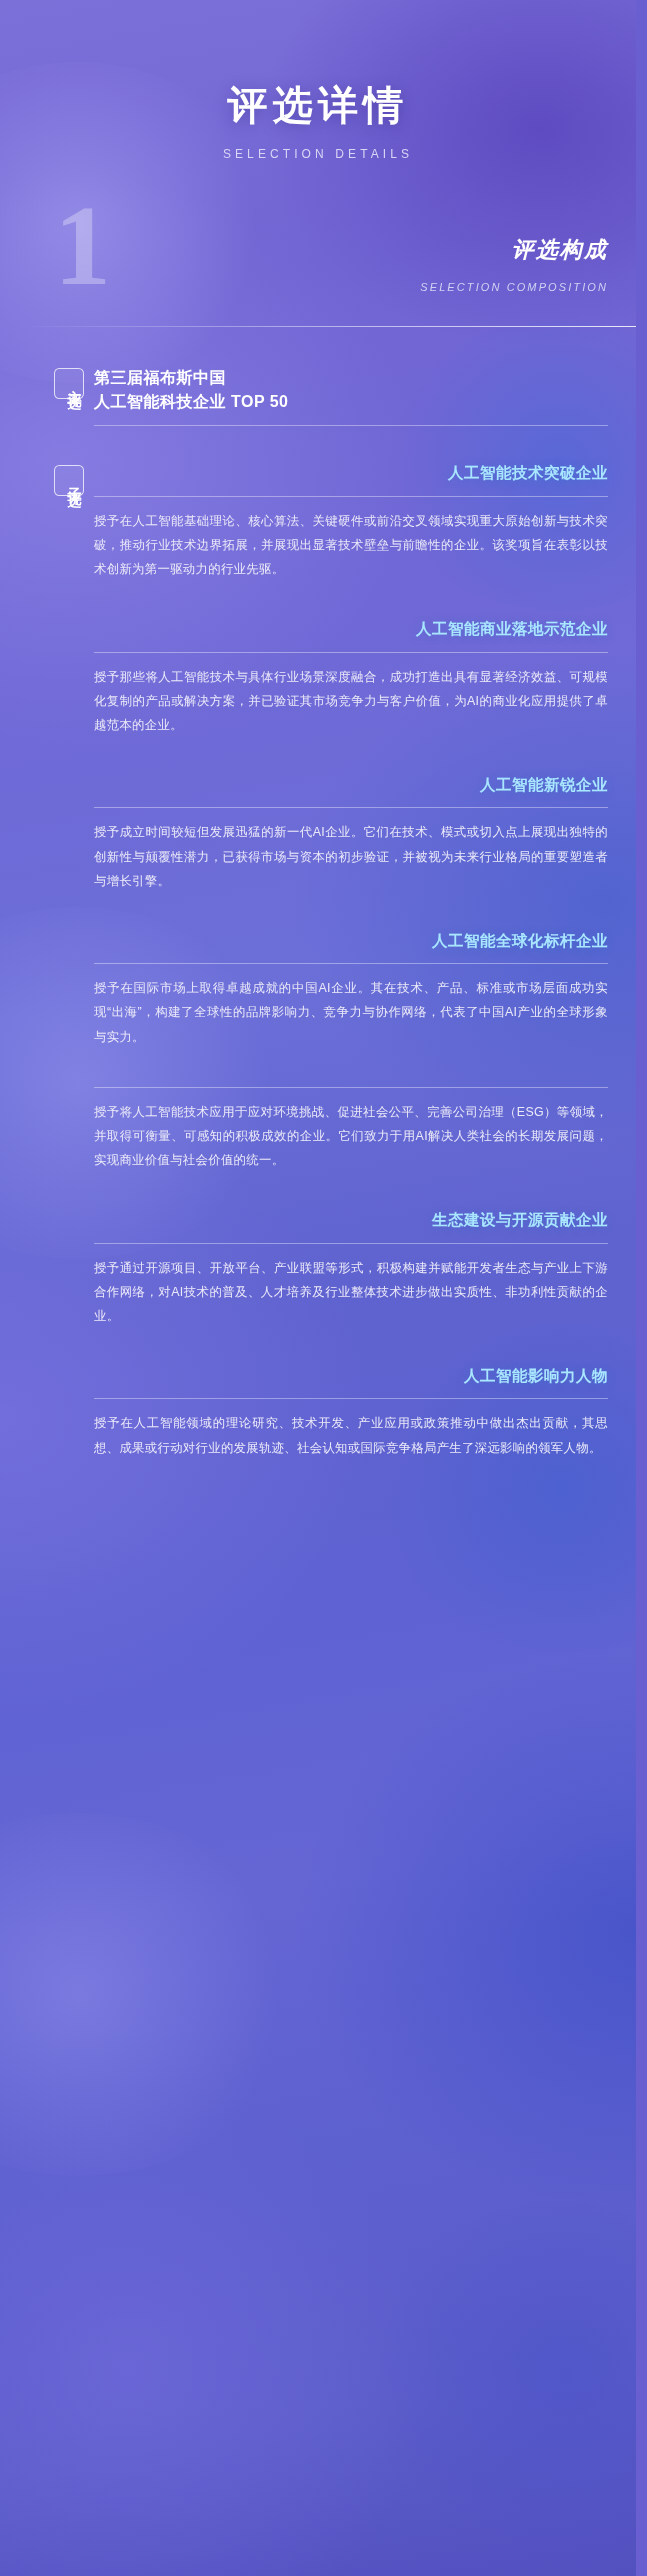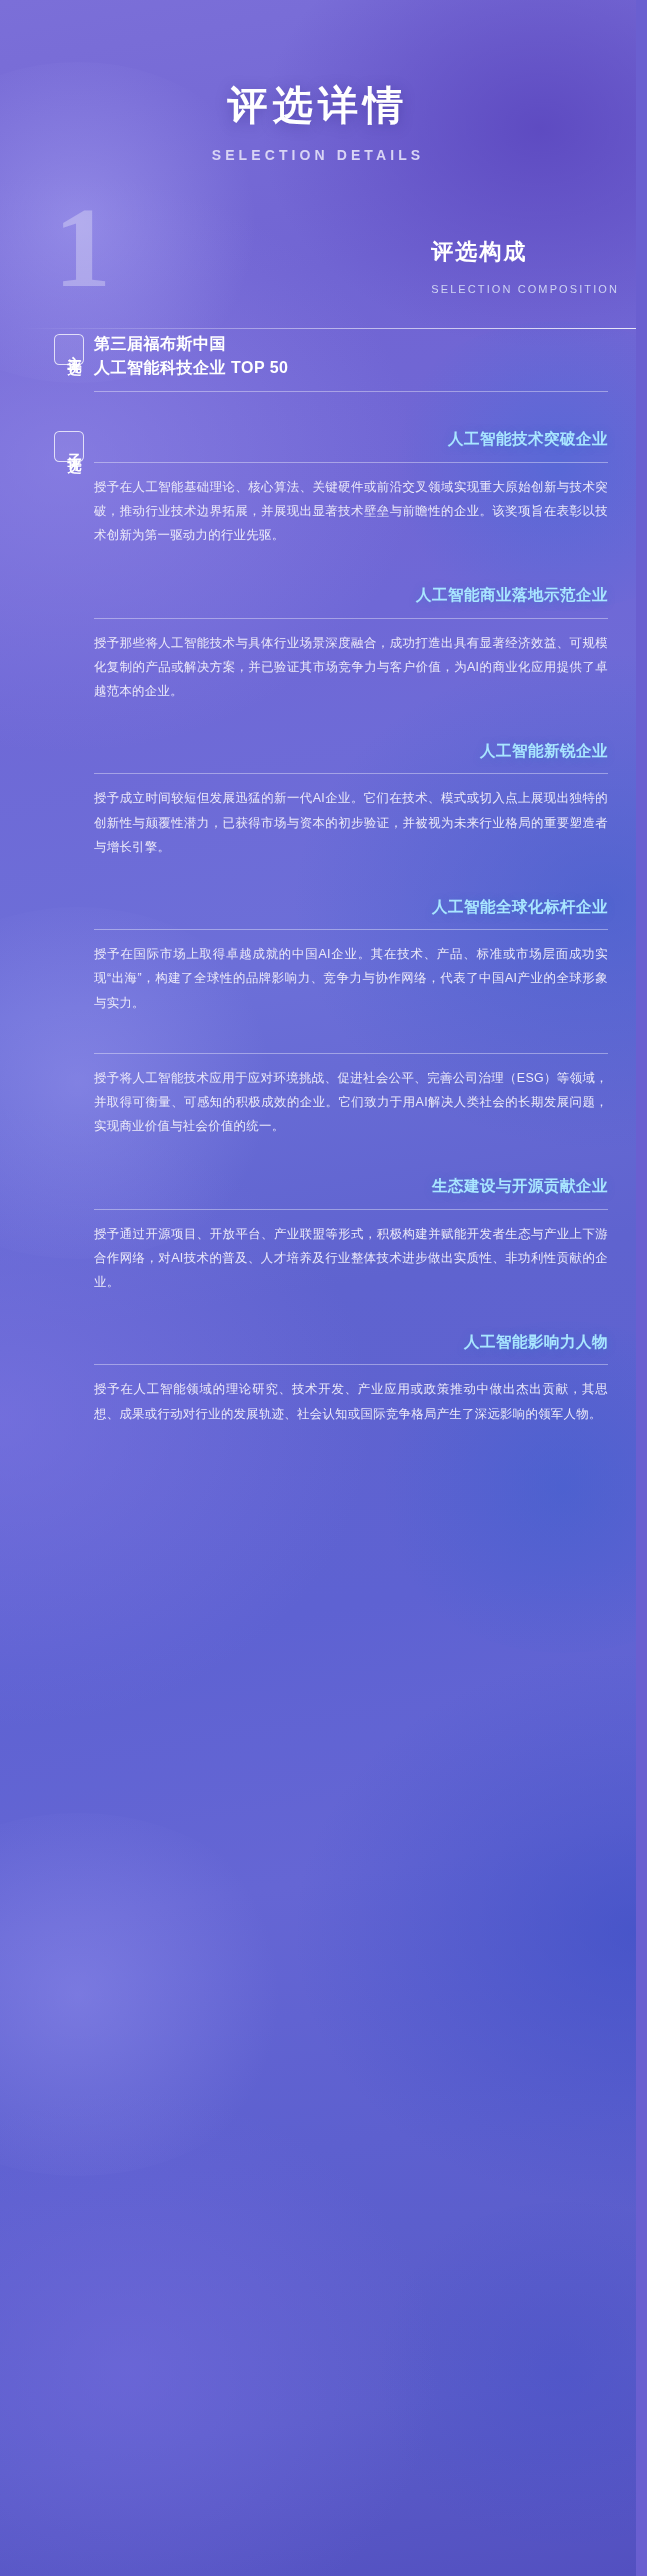--- a/index.html
+++ b/index.html
@@ -45,46 +45,48 @@
   }
   .header h1 {
     font-size: 40px;
     font-weight: bold;
     color: #ffffff;
     letter-spacing: 5.2px;
     text-shadow: 0 2.1px 13.5px rgba(40,30,120,0.35);
   }
   .header .sub {
     margin-top: 13.5px;
-    font-size: 14px;
+    font-size: 12px;
     letter-spacing: 4.1px;
     color: #d9d5f5;
-    font-weight: bold;
+    font-weight: normal;
   }
 
   
   .band {
     position: relative;
     margin-top: 50px;
     height: 119px;
   }
   .band .bignum {
     position: absolute;
     left: 54px;
     top: -22px;
     font-size: 114px;
     line-height: 1;
     font-weight: bold;
     color: rgba(255,255,255,0.30);
     font-family: "Liberation Serif", serif;
   }
   .band .band-right {
     position: absolute;
-    right: 17px;
+    right: 28px;
     top: 24px;
+    text-align: right;
+    font-style: italic;
   }
   .band .band-title {
     font-size: 22px;
     font-weight: bold;
     color: #ffffff;
     letter-spacing: 2.1px;
   }
   .band .band-sub {
     margin-top: 16px;
     font-size: 11px;
@@ -96,21 +98,21 @@
     right: 0;
     bottom: 2.1px;
     width: 617px;
     height: 1px;
     background: linear-gradient(90deg, rgba(255,255,255,0) 0%, rgba(255,255,255,0.55) 55%, rgba(255,255,255,0.85) 100%);
   }
 
   
   .content { position: relative; padding: 0 28px 62px 28px; }
 
-  .group { position: relative; padding-left: 66px; }
+  .group { position: relative; margin-top: 36px; padding-left: 66px; }
 
   .tag {
     position: absolute;
     left: 26px;
     top: 2.1px;
     width: 30px;
     padding: 9.3px 0 10.4px 0;
     border: 1px solid rgba(255,255,255,0.75);
     border-radius: 5.2px;
     color: #ffffff;

